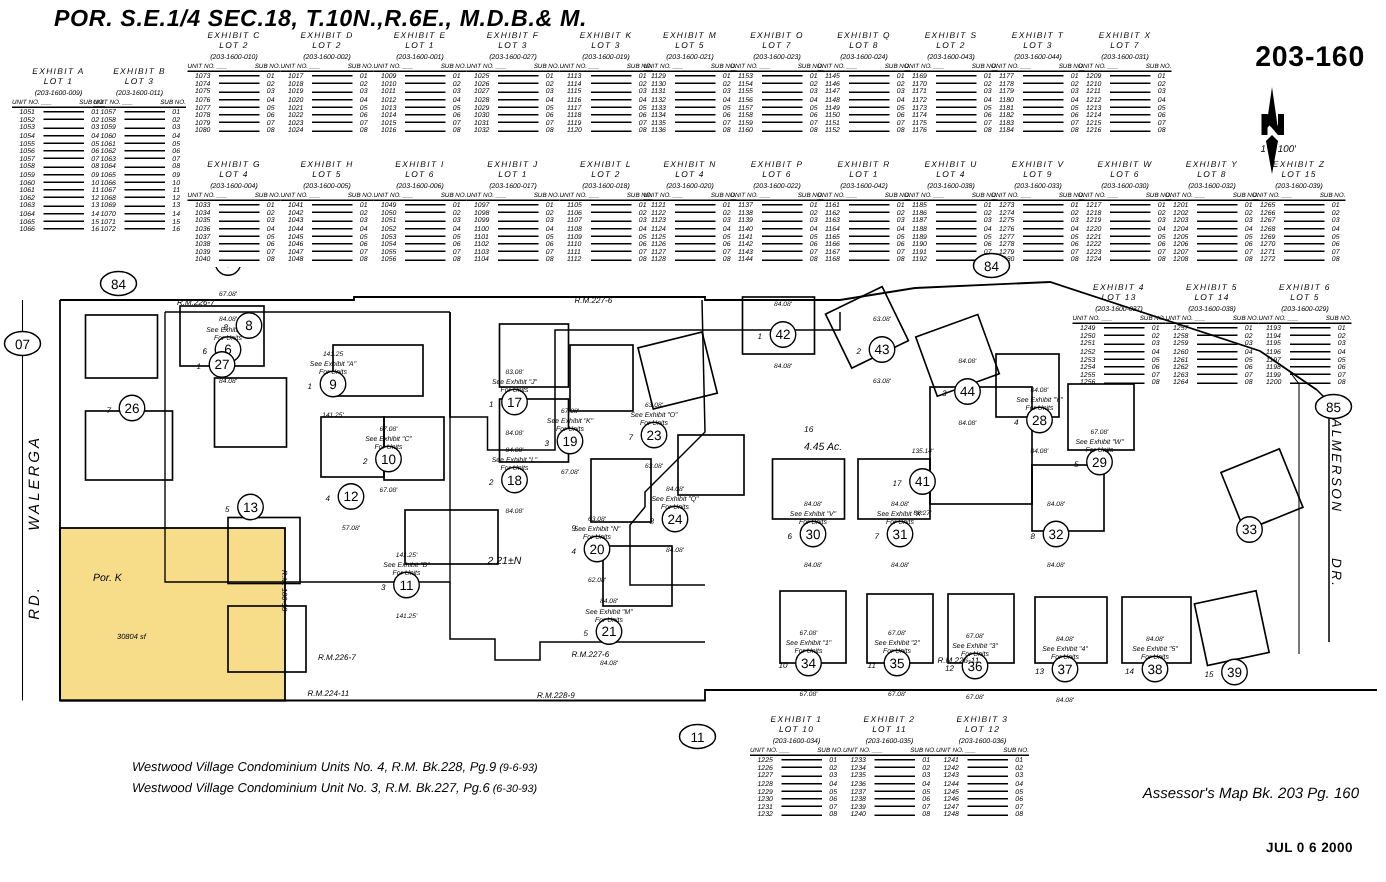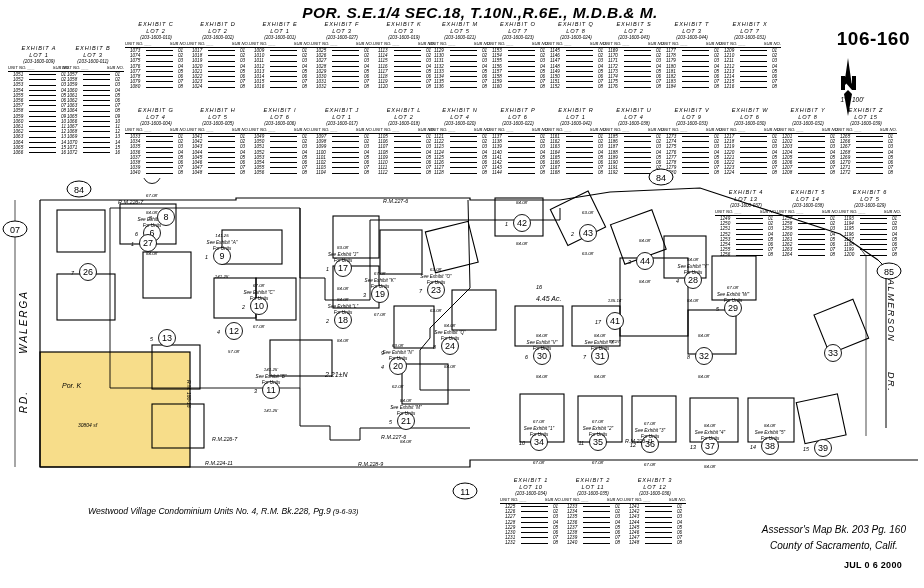--- a/index.html
+++ b/index.html
@@ -4,21 +4,21 @@
 <style>
   html,body{margin:0;padding:0;background:#fff;}
   body{width:924px;height:588px;position:relative;overflow:hidden;
        font-family:"Liberation Sans","DejaVu Sans",sans-serif;color:#000;}
   #root{position:relative;width:924px;height:588px;}
 
   .abs{position:absolute;}
 
   
   #map-title{
-    left:0;right:0;top:4px;text-align:center;
+    left:0;right:0;top:4px;text-align:left;
     font-family:"Liberation Sans",sans-serif;
     font-size:15.5px;font-weight:700;font-style:italic;letter-spacing:.4px;margin-left:36px;
   }
   #page-number{
     right:14px;top:28px;font-size:19px;font-weight:700;letter-spacing:.5px;
     font-family:"Liberation Sans",sans-serif;
   }
 
   
   #north-arrow{right:58px;top:56px;width:34px;height:62px;}
@@ -37,31 +37,31 @@
   .exhibit .ex-row .dash{flex:1;border-bottom:.5px solid #000;margin:0 1px 1.4px 1px;}
   .exhibit .ex-row .s{width:9px;text-align:right;padding-right:4px;}
 
   
   #map-area{left:0;top:178px;width:924px;height:300px;}
   svg{display:block;}
 
   
   #refs{left:88px;top:505px;font-style:italic;font-size:8.6px;line-height:1.62;}
   #refs .ref-line .dt{font-size:7.2px;}
-  #assessor-block{right:18px;top:522px;text-align:center;font-style:italic;font-size:10px;line-height:1.55;}
+  #assessor-block{right:18px;top:522px;text-align:right;font-style:italic;font-size:10px;line-height:1.55;}
   #date-stamp{right:22px;top:560px;font-size:9px;font-family:"Liberation Sans",sans-serif;
               letter-spacing:.3px;font-weight:600;}
 </style>
 </head>
 <body>
 
 <div id="root">
 
   <div class="abs" id="map-title">POR. S.E.1/4 SEC.18, T.10N.,R.6E., M.D.B.&amp; M.</div>
-  <div class="abs" id="page-number">106-160</div>
+  <div class="abs" id="page-number">203-160</div>
 
   <div class="abs" id="north-arrow">
     <svg width="34" height="62" viewBox="0 0 34 62">
       <path d="M16 2 L20 30 L16 26 L12 30 Z" fill="#000"></path>
       <path d="M16 34 L20 38 L16 60 L12 38 Z" fill="#000"></path>
       <path d="M9 20 L9 34 L13 34 L13 26 L20 34 L24 34 L24 20 L20 20 L20 28 L13 20 Z" fill="#000"></path>
     </svg>
   </div>
   <div class="abs" id="scale-note">1"= 100'</div>
 
@@ -2202,21 +2202,21 @@
   <div class="abs" style="left:383px;top:198px;font-size:5.4px;font-style:italic;">R.M.227-6</div>
   <div class="abs" style="left:381px;top:434px;font-size:5.4px;font-style:italic;">R.M.227-6</div>
   <div class="abs" style="left:358px;top:461px;font-size:5.4px;font-style:italic;">R.M.228-9</div>
   <div class="abs" style="left:205px;top:460px;font-size:5.4px;font-style:italic;">R.M.224-11</div>
   <div class="abs" style="left:625px;top:438px;font-size:5.4px;font-style:italic;">R.M.226-11</div>
   <div class="abs" style="left:212px;top:436px;font-size:5.4px;font-style:italic;">R.M.226-7</div>
   <div class="abs" style="left:186px;top:380px;writing-mode:vertical-rl;font-size:5px;font-style:italic;">R.M. 180-18</div>
 
   <div class="abs" id="refs">
       <div class="ref-line"><span>Westwood Village Condominium Units No. 4, R.M. Bk.228, Pg.9</span><span class="dt">  (9-6-93)</span></div>
+      <div class="ref-line"><span>Westwood Village Condominium Unit No. 3, R.M. Bk.227, Pg.6</span><span class="dt">  (6-30-93)</span></div>
     </div>
 
   <div class="abs" id="assessor-block">
     <div>Assessor's Map  Bk. 203 Pg. 160</div>
-    <div>County of Sacramento, Calif.</div>
   </div>
   <div class="abs" id="date-stamp">JUL 0 6 2000</div>
 
 </div>
 
 </body></html>

